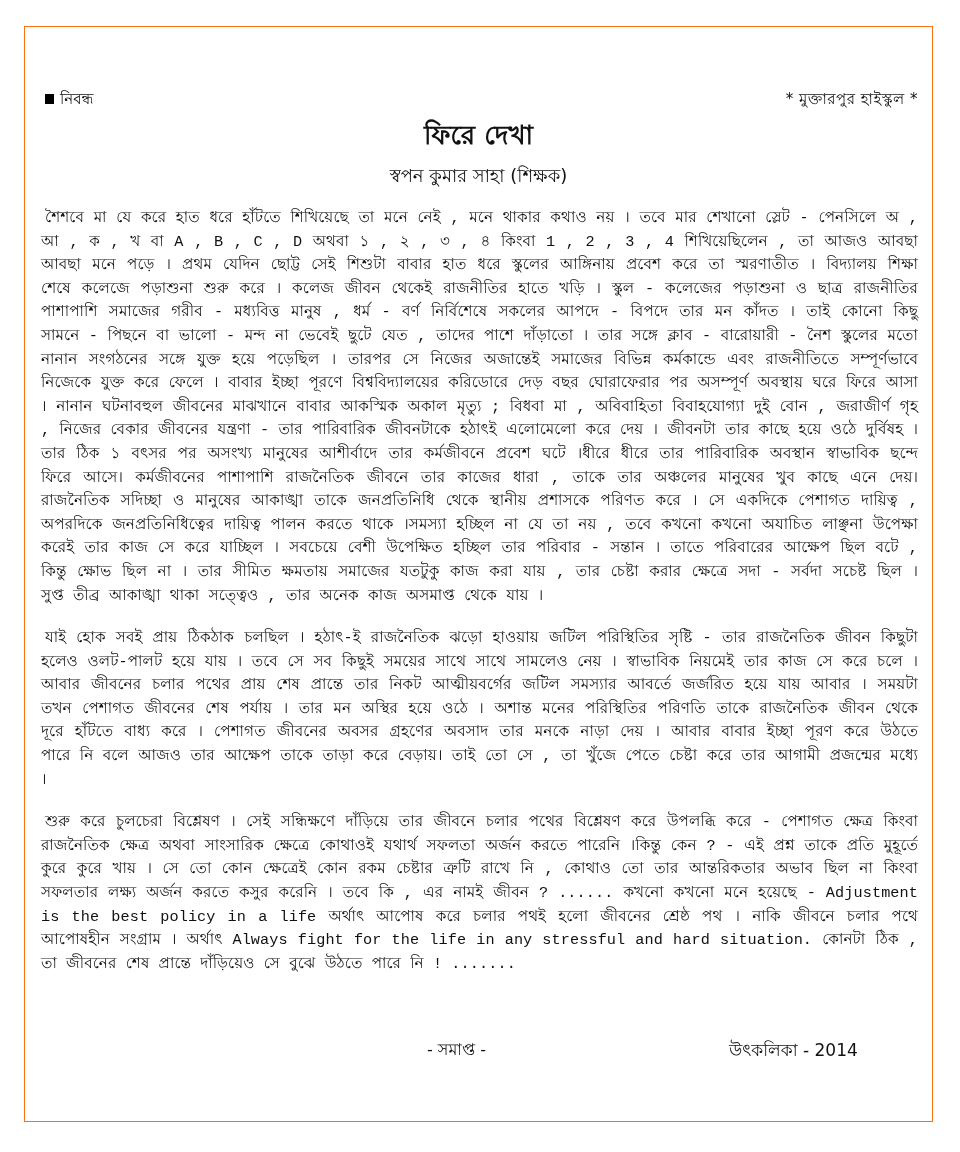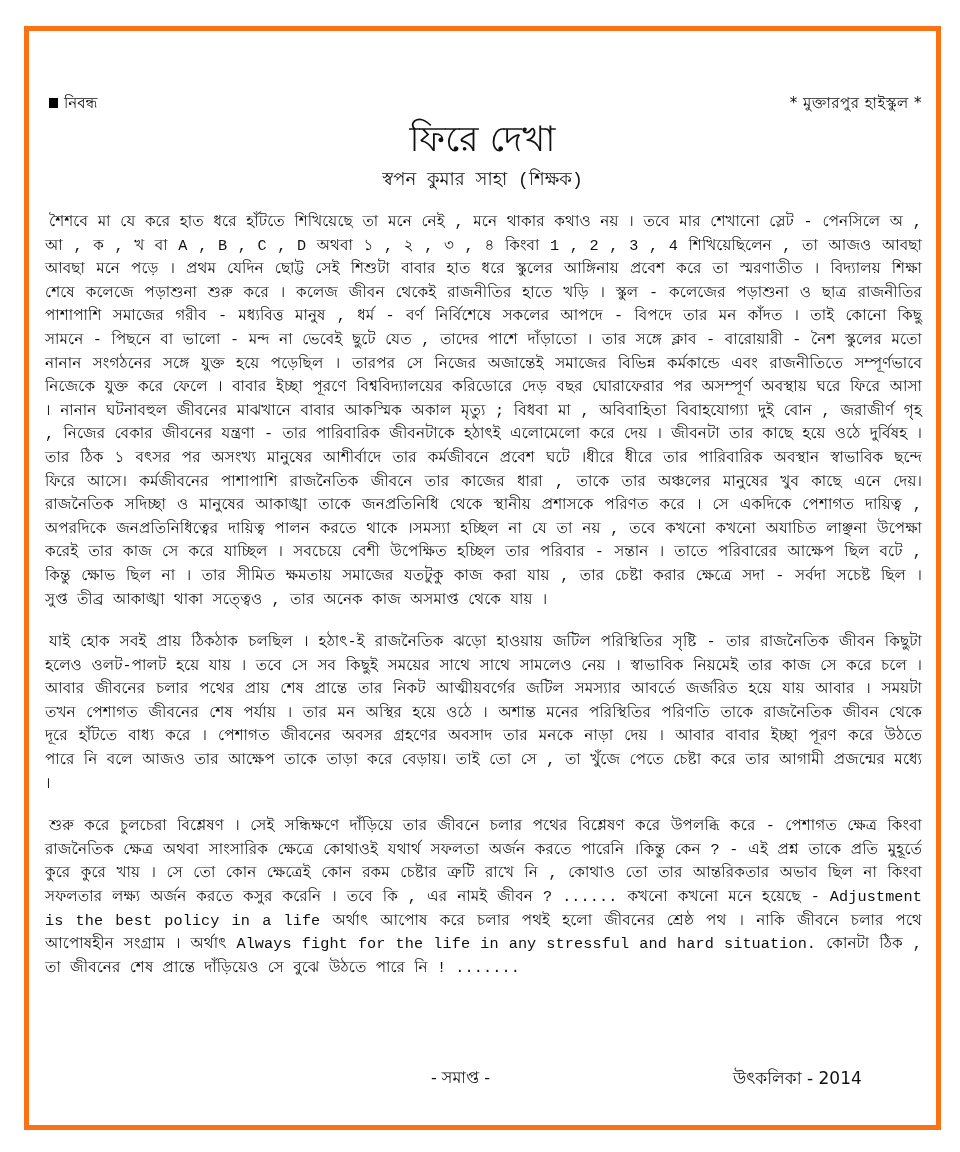--- a/index.html
+++ b/index.html
@@ -14,21 +14,21 @@
     overflow: hidden;
     font-family: "DejaVu Sans", "Liberation Sans", sans-serif;
     color: #111111;
   }
   .page-frame {
     position: absolute;
     left: 24px;
     top: 26px;
     width: 907px;
     height: 1094px;
-    border: 5px solid #f97316;
+    border: 1px solid #f97316;
     background: #ffffff;
   }
   .header-row {
     position: absolute;
     left: 20px;
     right: 14px;
     top: 60px;
     height: 24px;
     display: flex;
     justify-content: space-between;
@@ -48,54 +48,53 @@
   }
   .school-name {
     letter-spacing: 0.5px;
   }
   .title {
     position: absolute;
     left: 0;
     right: 0;
     top: 90px;
     text-align: center;
-    font-size: 35px;
-    font-weight: normal;
+    font-size: 26px;
+    font-weight: bold;
     line-height: 36px;
   }
   .author {
     position: absolute;
     left: 0;
     right: 0;
     top: 136px;
     text-align: center;
     font-size: 18px;
     line-height: 26px;
-    font-family: Liberation Mono, monospace;
   }
   .body-text {
     position: absolute;
     left: 16px;
     right: 14px;
     top: 180px;
     font-size: 15.2px;
     line-height: 23.6px;
     text-align: justify;
     letter-spacing: 0.1px;
   }
   .body-text p {
     margin: 0 0 19px 0;
     text-indent: 4px;
     font-family: Liberation Mono, monospace;
   }
   .footer-row {
     position: absolute;
     left: 0;
     right: 0;
-    top: 1034px;
+    top: 1010px;
     height: 28px;
     font-size: 16px;
   }
   .end-mark {
     position: absolute;
     left: 402px;
     top: 0;
   }
   .magazine-year {
     position: absolute;

